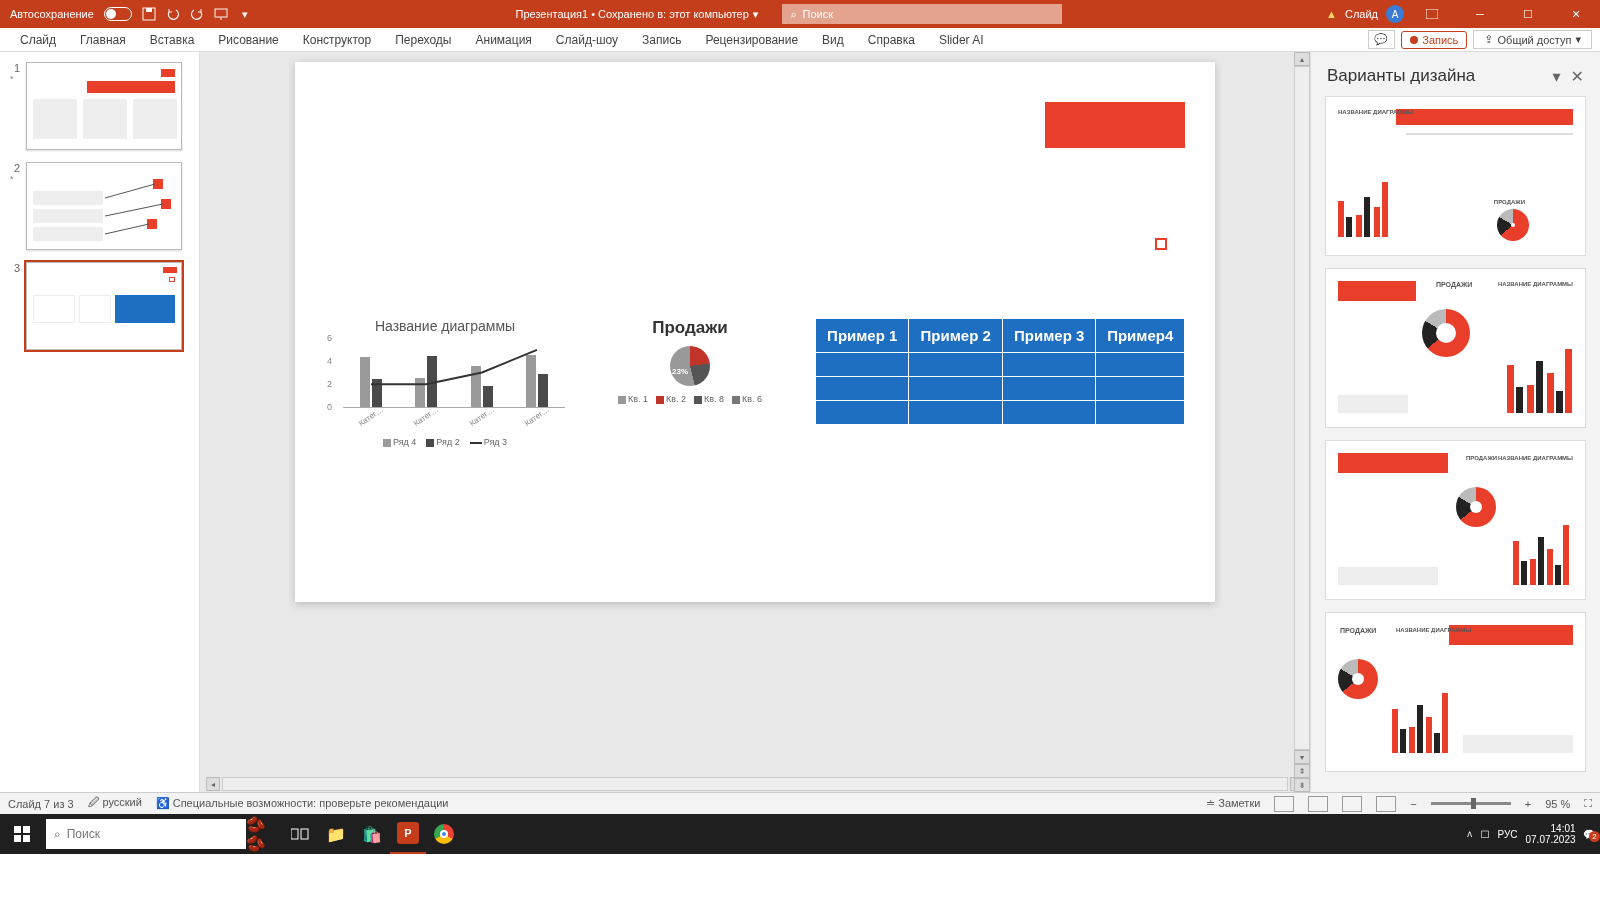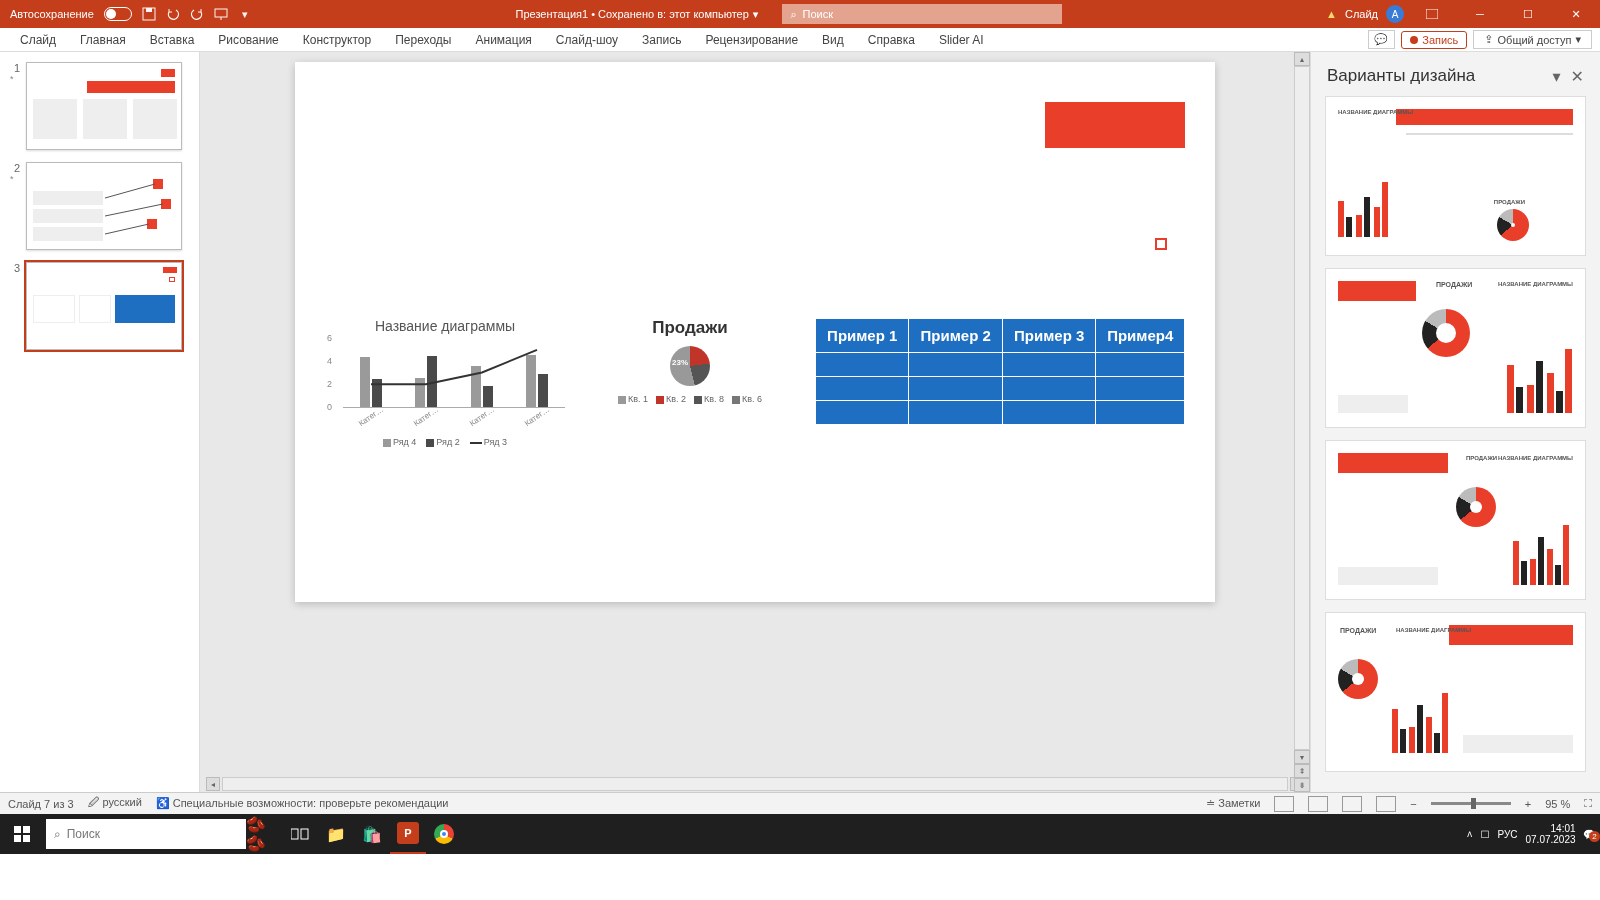--- a/index.html
+++ b/index.html
@@ -296,21 +296,21 @@
               <span><span class="leg-sq" style="background:#9a9a9a"></span><span>Ряд 4</span></span>
               <span><span class="leg-sq" style="background:#4a4a4a"></span><span>Ряд 2</span></span>
               <span><span style="display:inline-block;width:12px;height:2px;background:#333;vertical-align:middle;margin-right:2px"></span><span>Ряд 3</span></span>
             </div>
           </div>
 
           <div class="chart-box piechart">
             <div class="chart-title" style="font-weight:bold;font-size:17px;color:#333">Продажи</div>
             <div class="pie-wrap">
                 <div class="pie">
-                  <span class="pie-label" style="top:12px;left:2px">23%</span>
+                  <span class="pie-label" style="top:21px;left:2px">23%</span>
                 </div>
               </div>
             <div class="pie-legend">
               <span><span class="leg-sq" style="background:#999"></span><span>Кв. 1</span></span>
               <span><span class="leg-sq" style="background:#c0342a"></span><span>Кв. 2</span></span>
               <span><span class="leg-sq" style="background:#555"></span><span>Кв. 8</span></span>
               <span><span class="leg-sq" style="background:#777"></span><span>Кв. 6</span></span>
             </div>
           </div>
 

